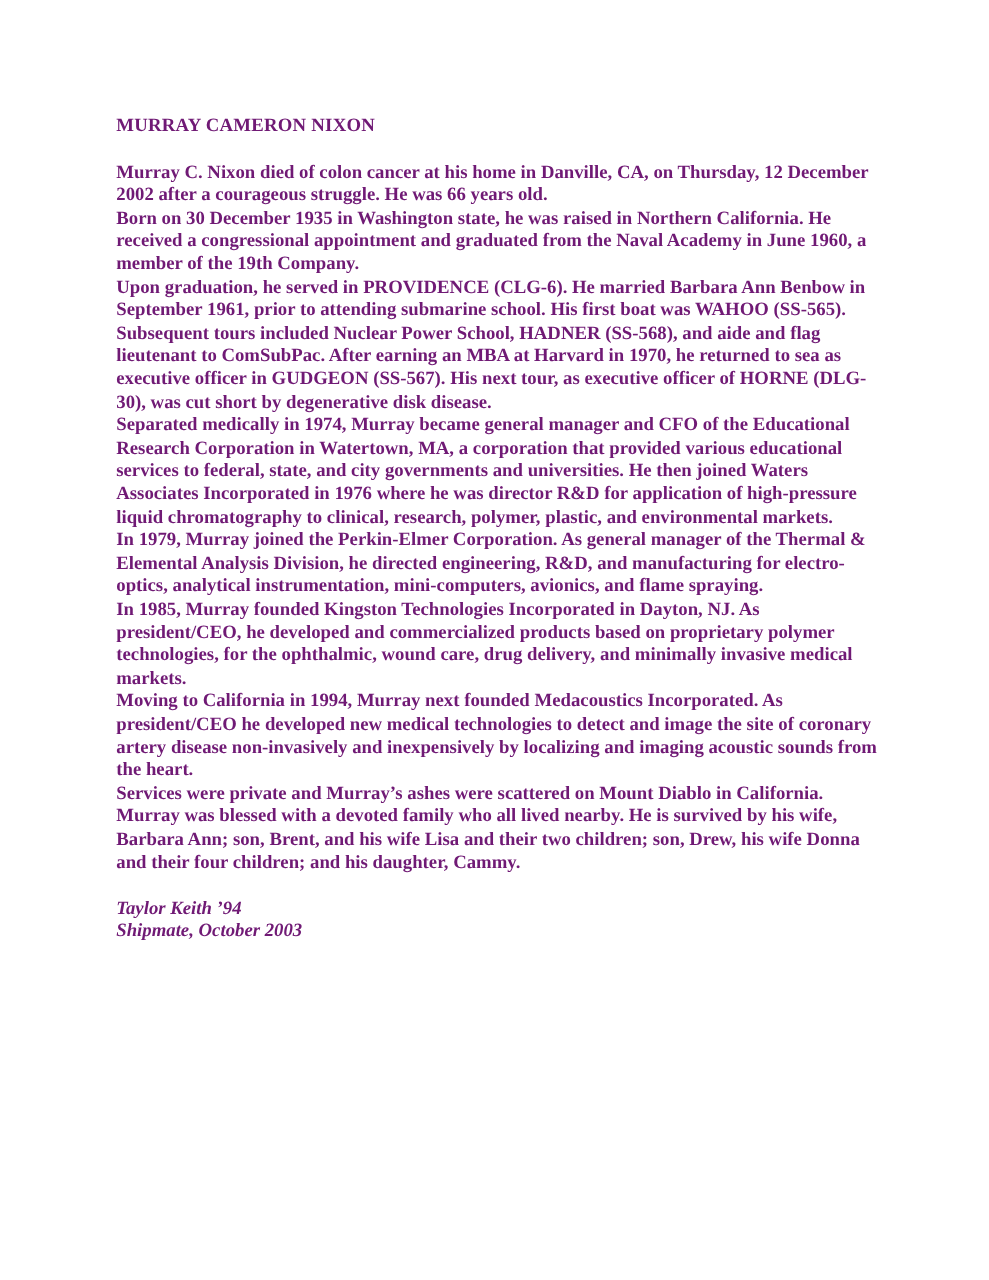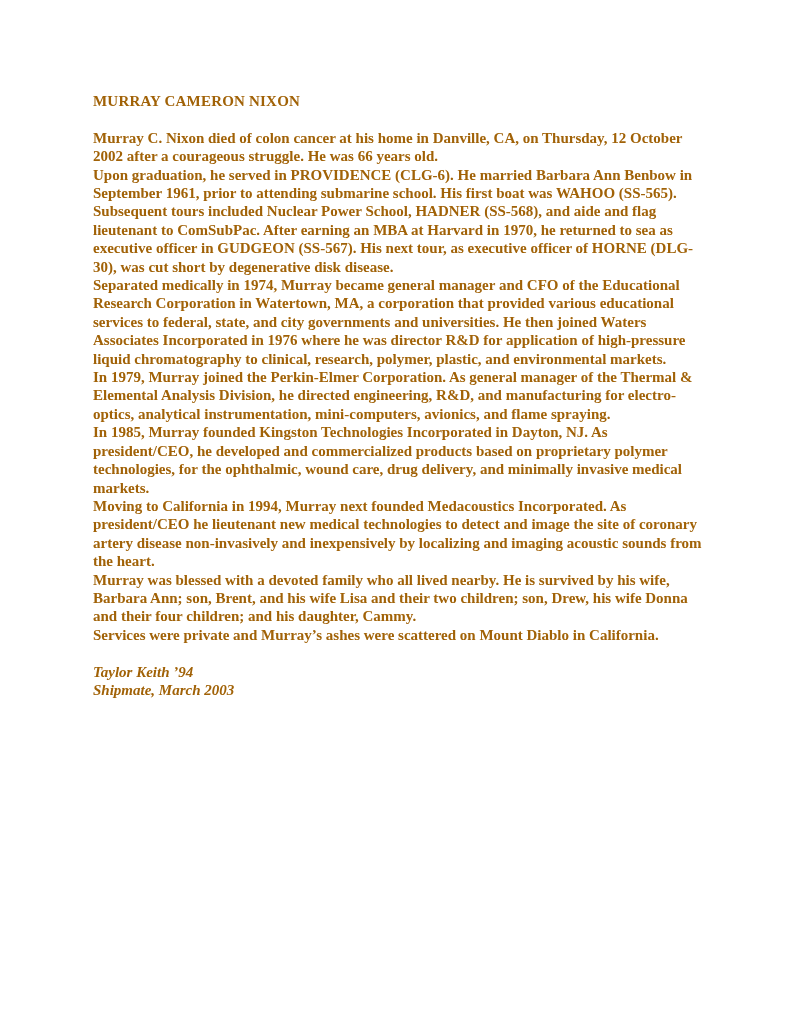--- a/index.html
+++ b/index.html
@@ -17,21 +17,21 @@
   .page {
     position: absolute;
     inset: 0;
     background: #ffffff;
   }
   .content {
     position: absolute;
     left: 93px;
     top: 92px;
     width: 616px;
-    color: #a16207;
+    color: #701a75;
     font-weight: 700;
     font-size: 15px;
     line-height: 18.4px;
     text-align: left;
   }
   .title {
     font-size: 15px;
     font-weight: 700;
     letter-spacing: 0.2px;
     margin: 0 0 18.4px 0;
@@ -46,26 +46,27 @@
   .signature p {
     margin: 0;
   }
 </style>
 </head>
 <body>
 
 <div class="page">
   <div class="content">
     <h1 class="title">MURRAY CAMERON NIXON</h1>
-    <p class="para">Murray C. Nixon died of colon cancer at his home in Danville, CA, on Thursday, 12 October 2002 after a courageous struggle. He was 66 years old.</p>
+    <p class="para">Murray C. Nixon died of colon cancer at his home in Danville, CA, on Thursday, 12 December 2002 after a courageous struggle. He was 66 years old.</p>
+    <p class="para">Born on 30 December 1935 in Washington state, he was raised in Northern California. He received a congressional appointment and graduated from the Naval Academy in June 1960, a member of the 19th Company.</p>
     <p class="para">Upon graduation, he served in PROVIDENCE (CLG-6). He married Barbara Ann Benbow in September 1961, prior to attending submarine school. His first boat was WAHOO (SS-565). Subsequent tours included Nuclear Power School, HADNER (SS-568), and aide and flag lieutenant to ComSubPac. After earning an MBA at Harvard in 1970, he returned to sea as executive officer in GUDGEON (SS-567). His next tour, as executive officer of HORNE (DLG-30), was cut short by degenerative disk disease.</p>
     <p class="para">Separated medically in 1974, Murray became general manager and CFO of the Educational Research Corporation in Watertown, MA, a corporation that provided various educational services to federal, state, and city governments and universities. He then joined Waters Associates Incorporated in 1976 where he was director R&amp;D for application of high-pressure liquid chromatography to clinical, research, polymer, plastic, and environmental markets.</p>
     <p class="para">In 1979, Murray joined the Perkin-Elmer Corporation. As general manager of the Thermal &amp; Elemental Analysis Division, he directed engineering, R&amp;D, and manufacturing for electro-optics, analytical instrumentation, mini-computers, avionics, and flame spraying.</p>
     <p class="para">In 1985, Murray founded Kingston Technologies Incorporated in Dayton, NJ. As president/CEO, he developed and commercialized products based on proprietary polymer technologies, for the ophthalmic, wound care, drug delivery, and minimally invasive medical markets.</p>
-    <p class="para">Moving to California in 1994, Murray next founded Medacoustics Incorporated. As president/CEO he lieutenant new medical technologies to detect and image the site of coronary artery disease non-invasively and inexpensively by localizing and imaging acoustic sounds from the heart.</p>
+    <p class="para">Moving to California in 1994, Murray next founded Medacoustics Incorporated. As president/CEO he developed new medical technologies to detect and image the site of coronary artery disease non-invasively and inexpensively by localizing and imaging acoustic sounds from the heart.</p>
+    <p class="para">Services were private and Murray’s ashes were scattered on Mount Diablo in California.</p>
     <p class="para">Murray was blessed with a devoted family who all lived nearby. He is survived by his wife, Barbara Ann; son, Brent, and his wife Lisa and their two children; son, Drew, his wife Donna and their four children; and his daughter, Cammy.</p>
-    <p class="para">Services were private and Murray’s ashes were scattered on Mount Diablo in California.</p>
     <div class="signature">
       <p>Taylor Keith ’94</p>
-      <p>Shipmate, March 2003</p>
+      <p>Shipmate, October 2003</p>
     </div>
   </div>
 </div>
 
 </body></html>

